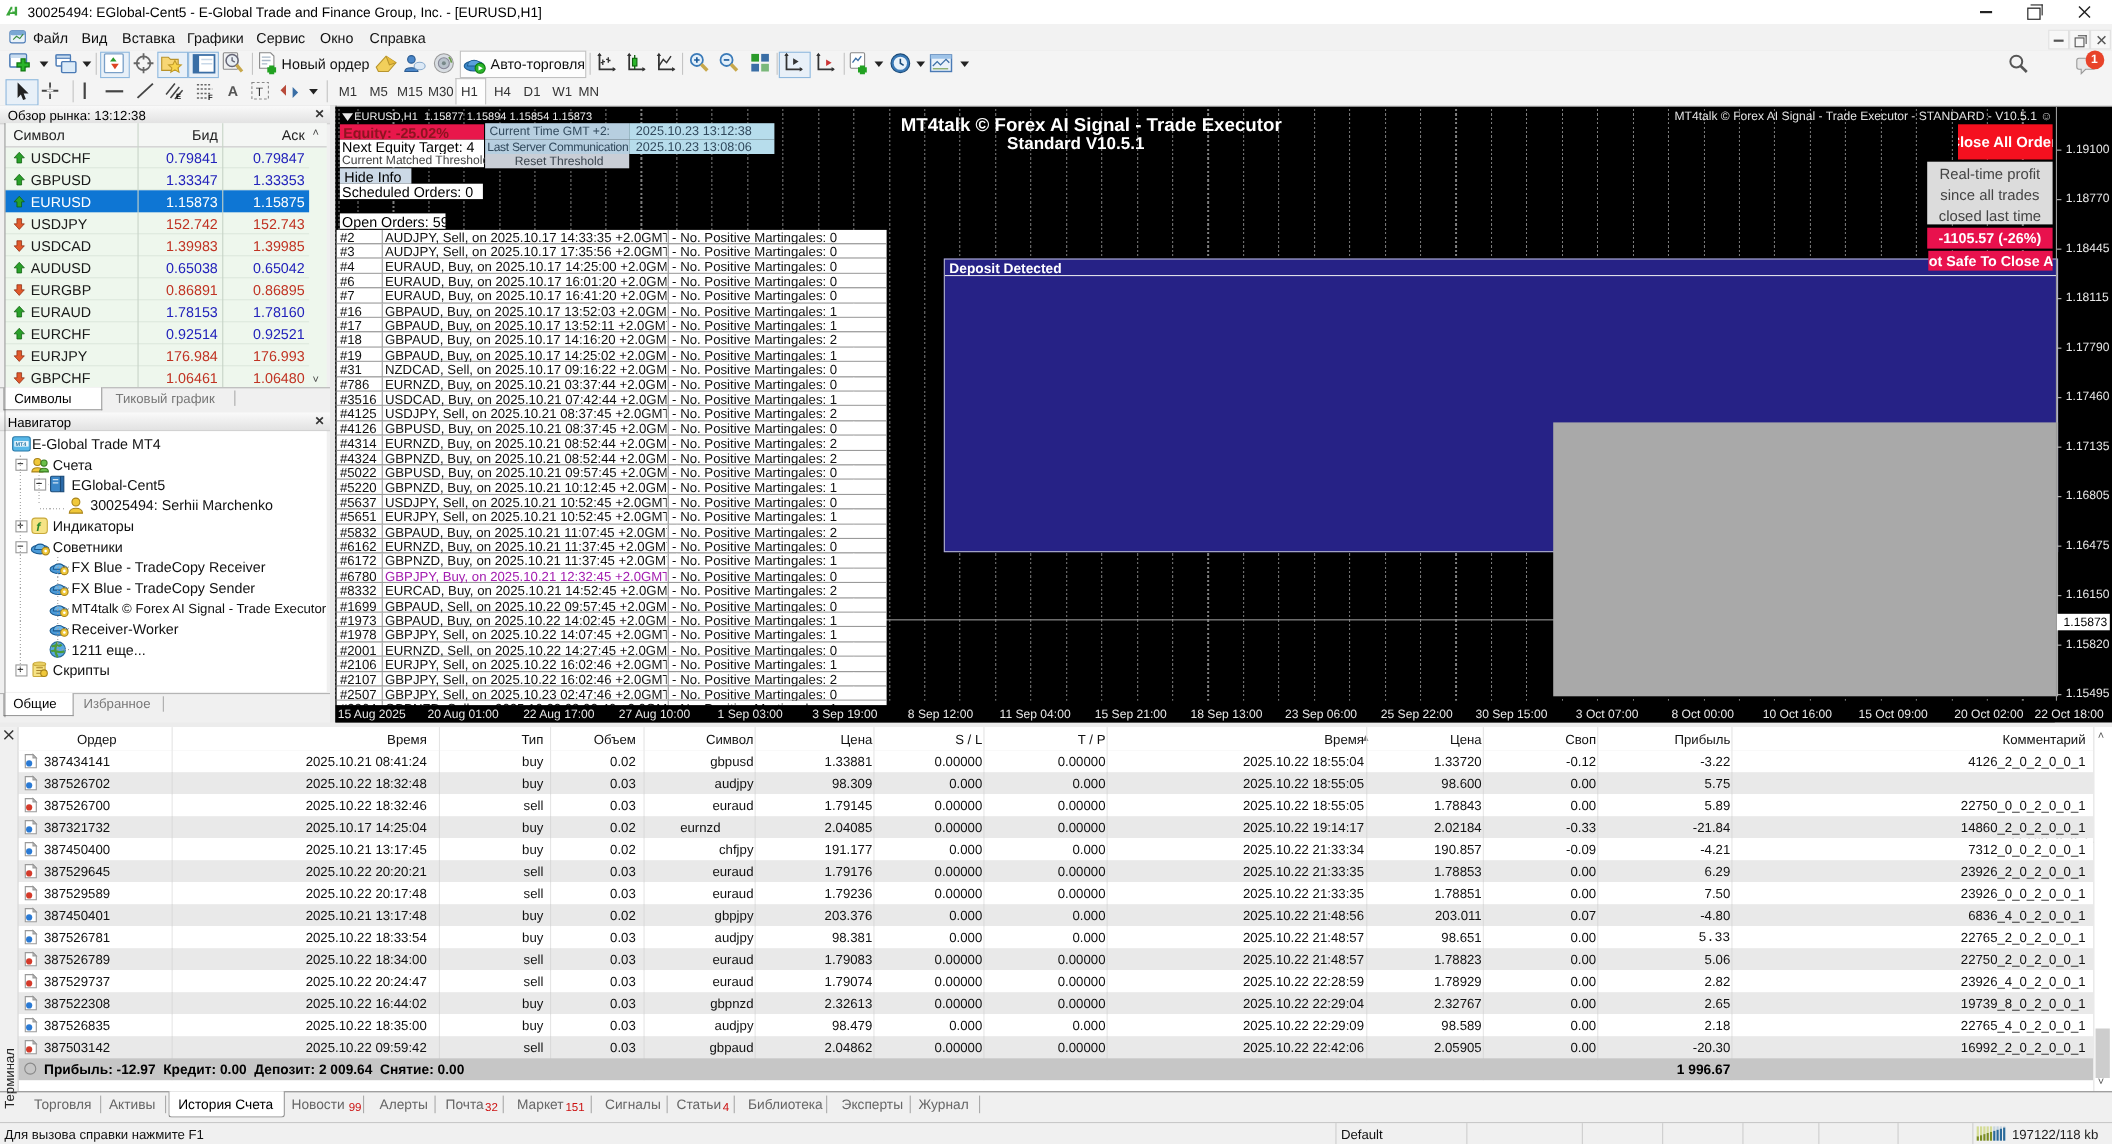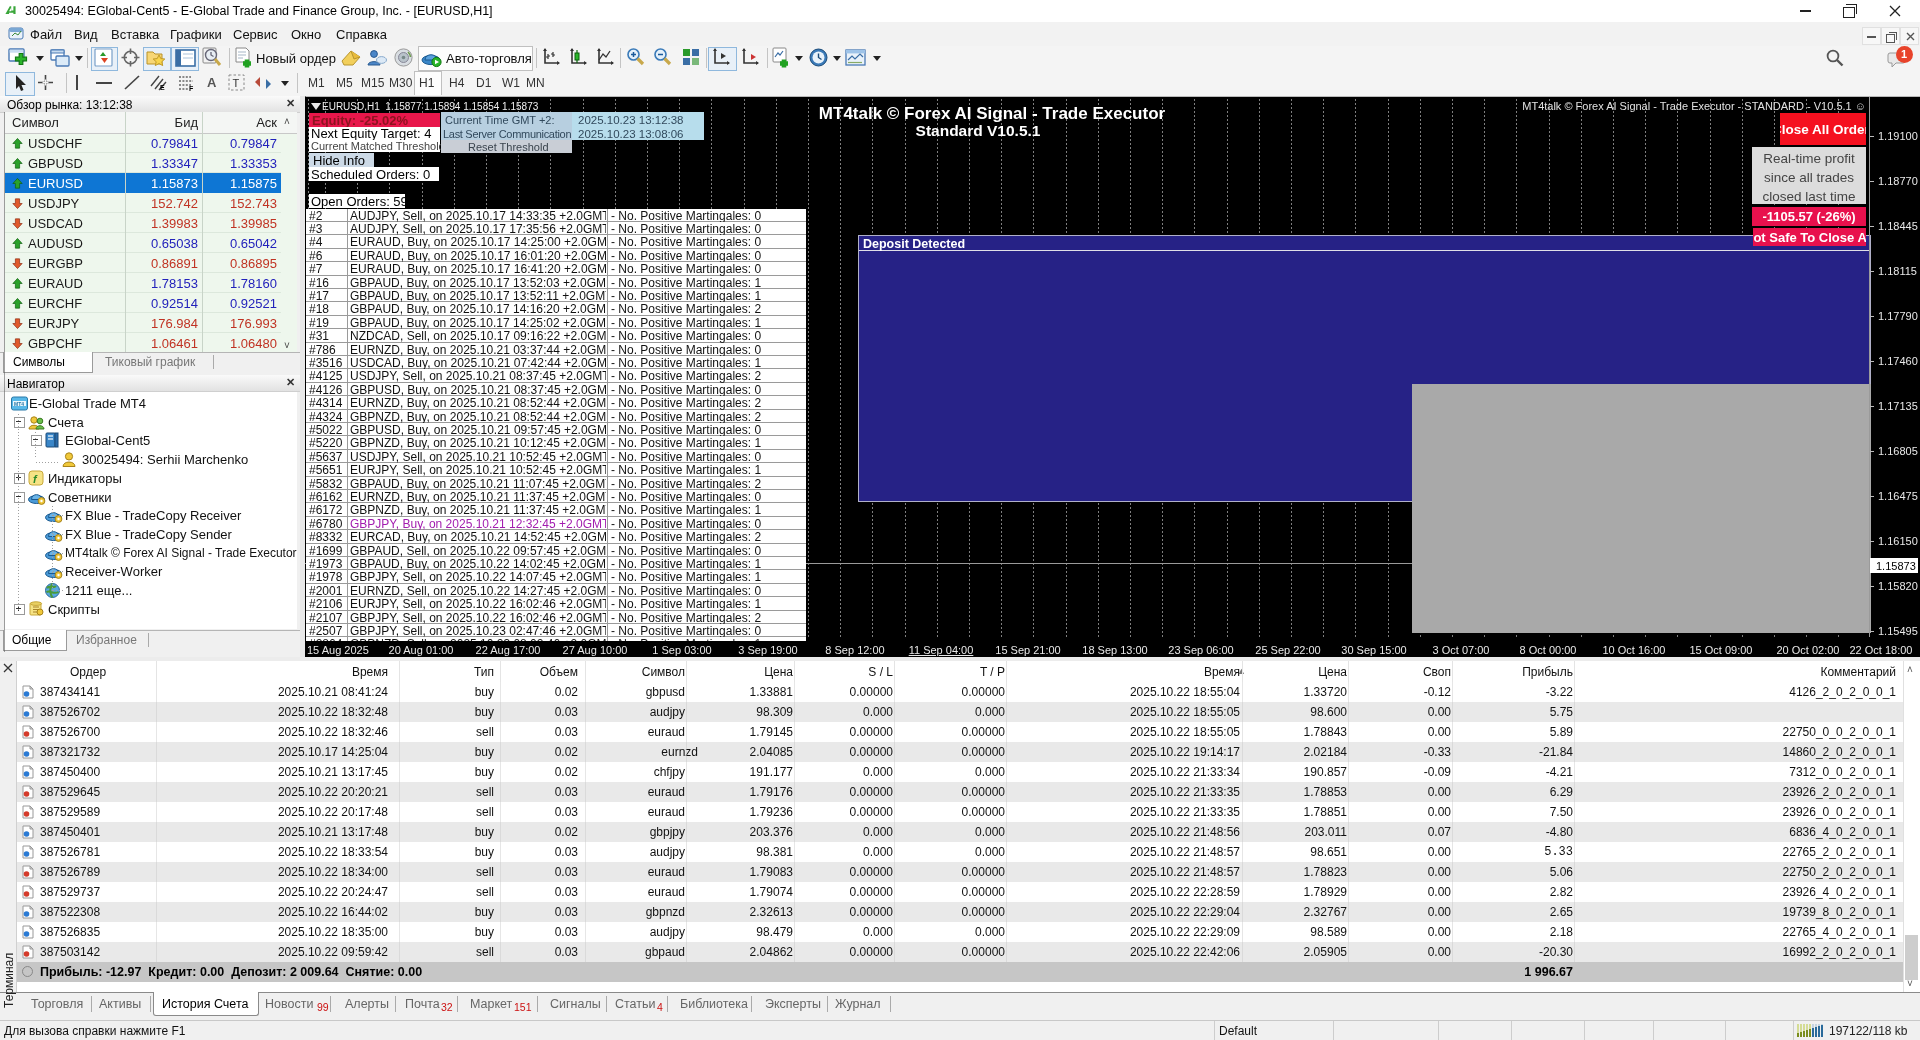--- a/index.html
+++ b/index.html
@@ -731,21 +731,21 @@
 <div class="ab" style="left:1870px;top:558px;width:48px;height:15px;background:#fff;"></div>
 <div class="tx" style="left:1876px;top:560px;font-size:11px;color:#000;">1.15873</div>
 <div class="ab" style="left:305px;top:641px;width:1563px;height:16px;background:#000;"></div>
 <div class="tx" style="left:307px;top:644px;font-size:11px;color:#e8e8e8;">15 Aug 2025</div>
 <div class="tx" style="left:421px;top:644px;transform:translateX(-50%);font-size:11px;color:#e8e8e8;">20 Aug 01:00</div>
 <div class="tx" style="left:508px;top:644px;transform:translateX(-50%);font-size:11px;color:#e8e8e8;">22 Aug 17:00</div>
 <div class="tx" style="left:595px;top:644px;transform:translateX(-50%);font-size:11px;color:#e8e8e8;">27 Aug 10:00</div>
 <div class="tx" style="left:682px;top:644px;transform:translateX(-50%);font-size:11px;color:#e8e8e8;">1 Sep 03:00</div>
 <div class="tx" style="left:768px;top:644px;transform:translateX(-50%);font-size:11px;color:#e8e8e8;">3 Sep 19:00</div>
 <div class="tx" style="left:855px;top:644px;transform:translateX(-50%);font-size:11px;color:#e8e8e8;">8 Sep 12:00</div>
-<div class="tx" style="left:941px;top:644px;transform:translateX(-50%);font-size:11px;color:#e8e8e8;text-decoration:underline;">11 Sep 04:00</div>
+<div class="tx" style="left:941px;top:644px;transform:translateX(-50%);font-size:11px;color:#e8e8e8;">11 Sep 04:00</div>
 <div class="tx" style="left:1028px;top:644px;transform:translateX(-50%);font-size:11px;color:#e8e8e8;">15 Sep 21:00</div>
 <div class="tx" style="left:1115px;top:644px;transform:translateX(-50%);font-size:11px;color:#e8e8e8;">18 Sep 13:00</div>
 <div class="tx" style="left:1201px;top:644px;transform:translateX(-50%);font-size:11px;color:#e8e8e8;">23 Sep 06:00</div>
 <div class="tx" style="left:1288px;top:644px;transform:translateX(-50%);font-size:11px;color:#e8e8e8;">25 Sep 22:00</div>
 <div class="tx" style="left:1374px;top:644px;transform:translateX(-50%);font-size:11px;color:#e8e8e8;">30 Sep 15:00</div>
 <div class="tx" style="left:1461px;top:644px;transform:translateX(-50%);font-size:11px;color:#e8e8e8;">3 Oct 07:00</div>
 <div class="tx" style="left:1548px;top:644px;transform:translateX(-50%);font-size:11px;color:#e8e8e8;">8 Oct 00:00</div>
 <div class="tx" style="left:1634px;top:644px;transform:translateX(-50%);font-size:11px;color:#e8e8e8;">10 Oct 16:00</div>
 <div class="tx" style="left:1721px;top:644px;transform:translateX(-50%);font-size:11px;color:#e8e8e8;">15 Oct 09:00</div>
 <div class="tx" style="left:1808px;top:644px;transform:translateX(-50%);font-size:11px;color:#e8e8e8;">20 Oct 02:00</div>
@@ -843,21 +843,21 @@
 <div class="ab" style="left:17px;top:742px;width:1886px;height:20px;background:#e9e9e9;"></div>
 <svg style="left:22px;top:745px;" width="12" height="14" viewBox="0 0 12 14">
 <path d="M1 1 L8 1 L11 4 L11 13 L1 13 Z" fill="#fff" stroke="#999"></path>
 <path d="M8 1 L8 4 L11 4 Z" fill="#d8d8d8" stroke="#999"></path>
 <circle cx="4.5" cy="9" r="2.8" fill="#2a7ad4"></circle>
     </svg>
 <div class="tx" style="left:40px;top:745px;font-size:12px;color:#111;">387321732</div>
 <div class="tx r" style="left:218px;top:745px;width:170px;font-size:12px;color:#111;">2025.10.17 14:25:04</div>
 <div class="tx r" style="left:324px;top:745px;width:170px;font-size:12px;color:#111;">buy</div>
 <div class="tx r" style="left:408px;top:745px;width:170px;font-size:12px;color:#111;">0.02</div>
-<div class="tx r" style="left:528px;top:745px;width:170px;font-size:12px;color:#111;">eurnzd</div>
+<div class="tx r" style="left:485px;top:745px;width:170px;font-size:12px;color:#111;">eurnzd</div>
 <div class="tx r" style="left:623px;top:745px;width:170px;font-size:12px;color:#111;">2.04085</div>
 <div class="tx r" style="left:723px;top:745px;width:170px;font-size:12px;color:#111;">0.00000</div>
 <div class="tx r" style="left:835px;top:745px;width:170px;font-size:12px;color:#111;">0.00000</div>
 <div class="tx r" style="left:1070px;top:745px;width:170px;font-size:12px;color:#111;">2025.10.22 19:14:17</div>
 <div class="tx r" style="left:1177px;top:745px;width:170px;font-size:12px;color:#111;">2.02184</div>
 <div class="tx r" style="left:1281px;top:745px;width:170px;font-size:12px;color:#111;">-0.33</div>
 <div class="tx r" style="left:1403px;top:745px;width:170px;font-size:12px;color:#111;">-21.84</div>
 <div class="tx r" style="left:1726px;top:745px;width:170px;font-size:12px;color:#111;">14860_2_0_2_0_0_1</div>
 <div class="ab" style="left:17px;top:762px;width:1886px;height:20px;background:#ffffff;"></div>
 <svg style="left:22px;top:765px;" width="12" height="14" viewBox="0 0 12 14">

